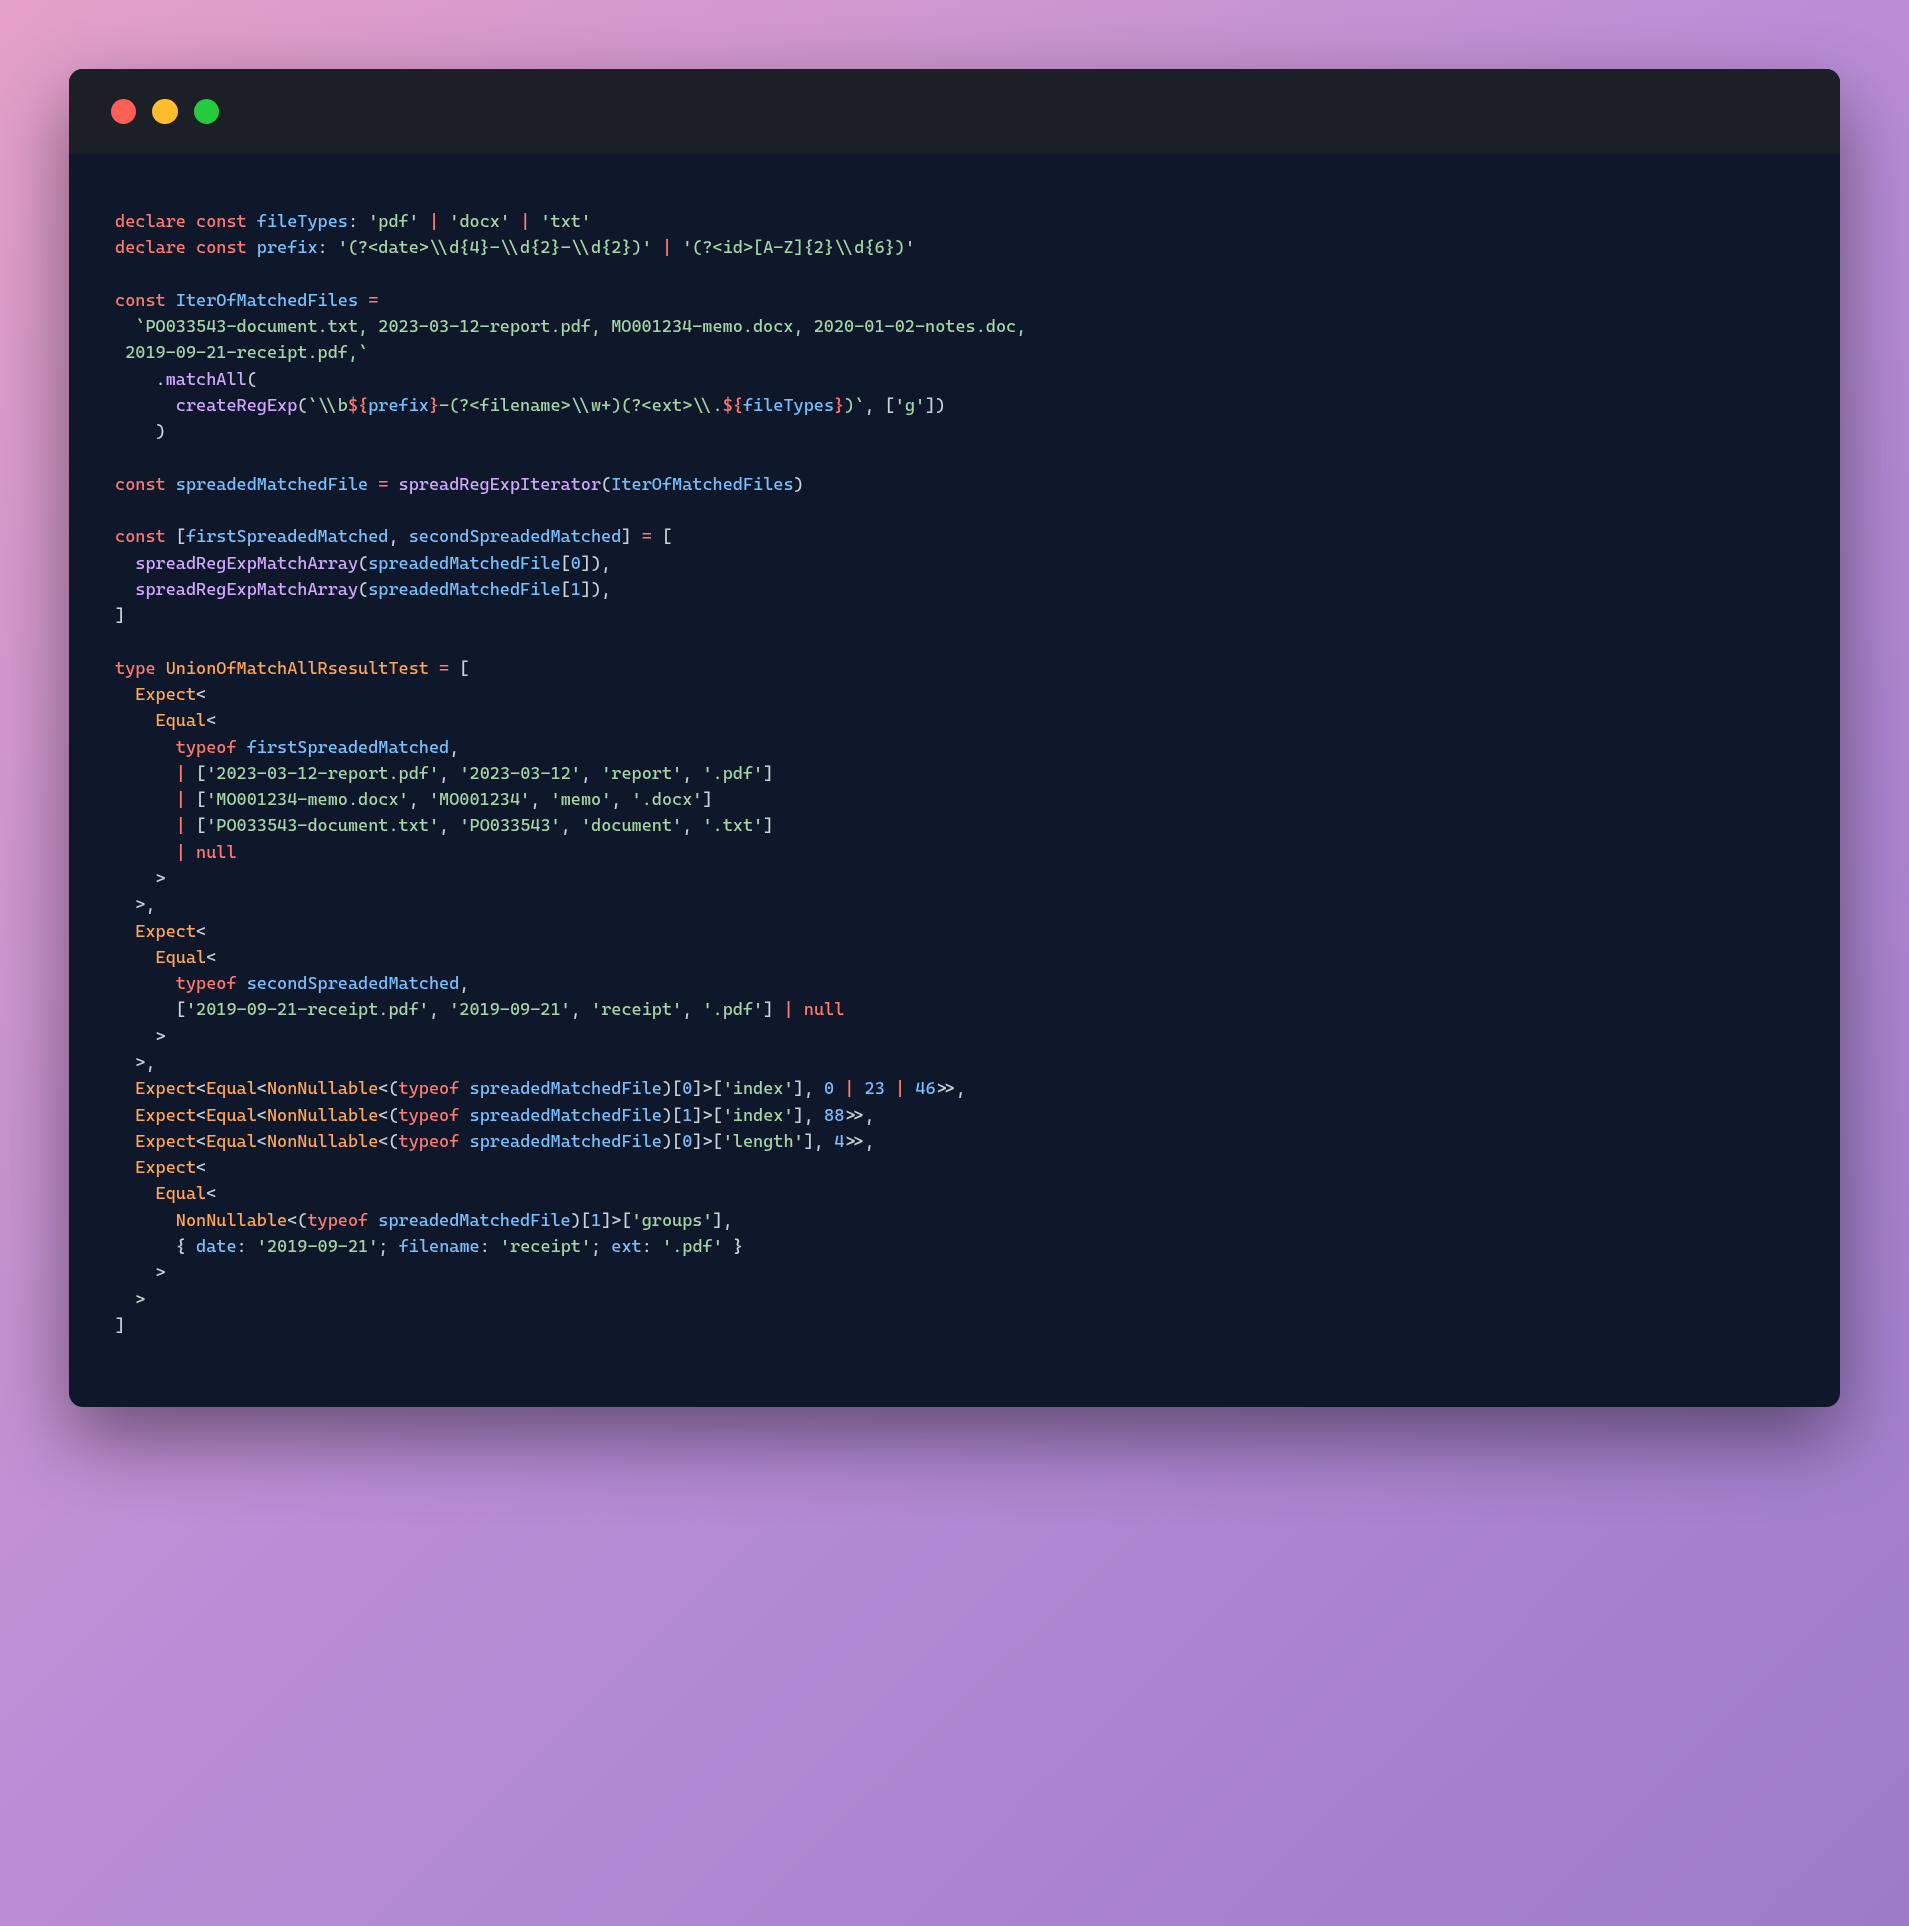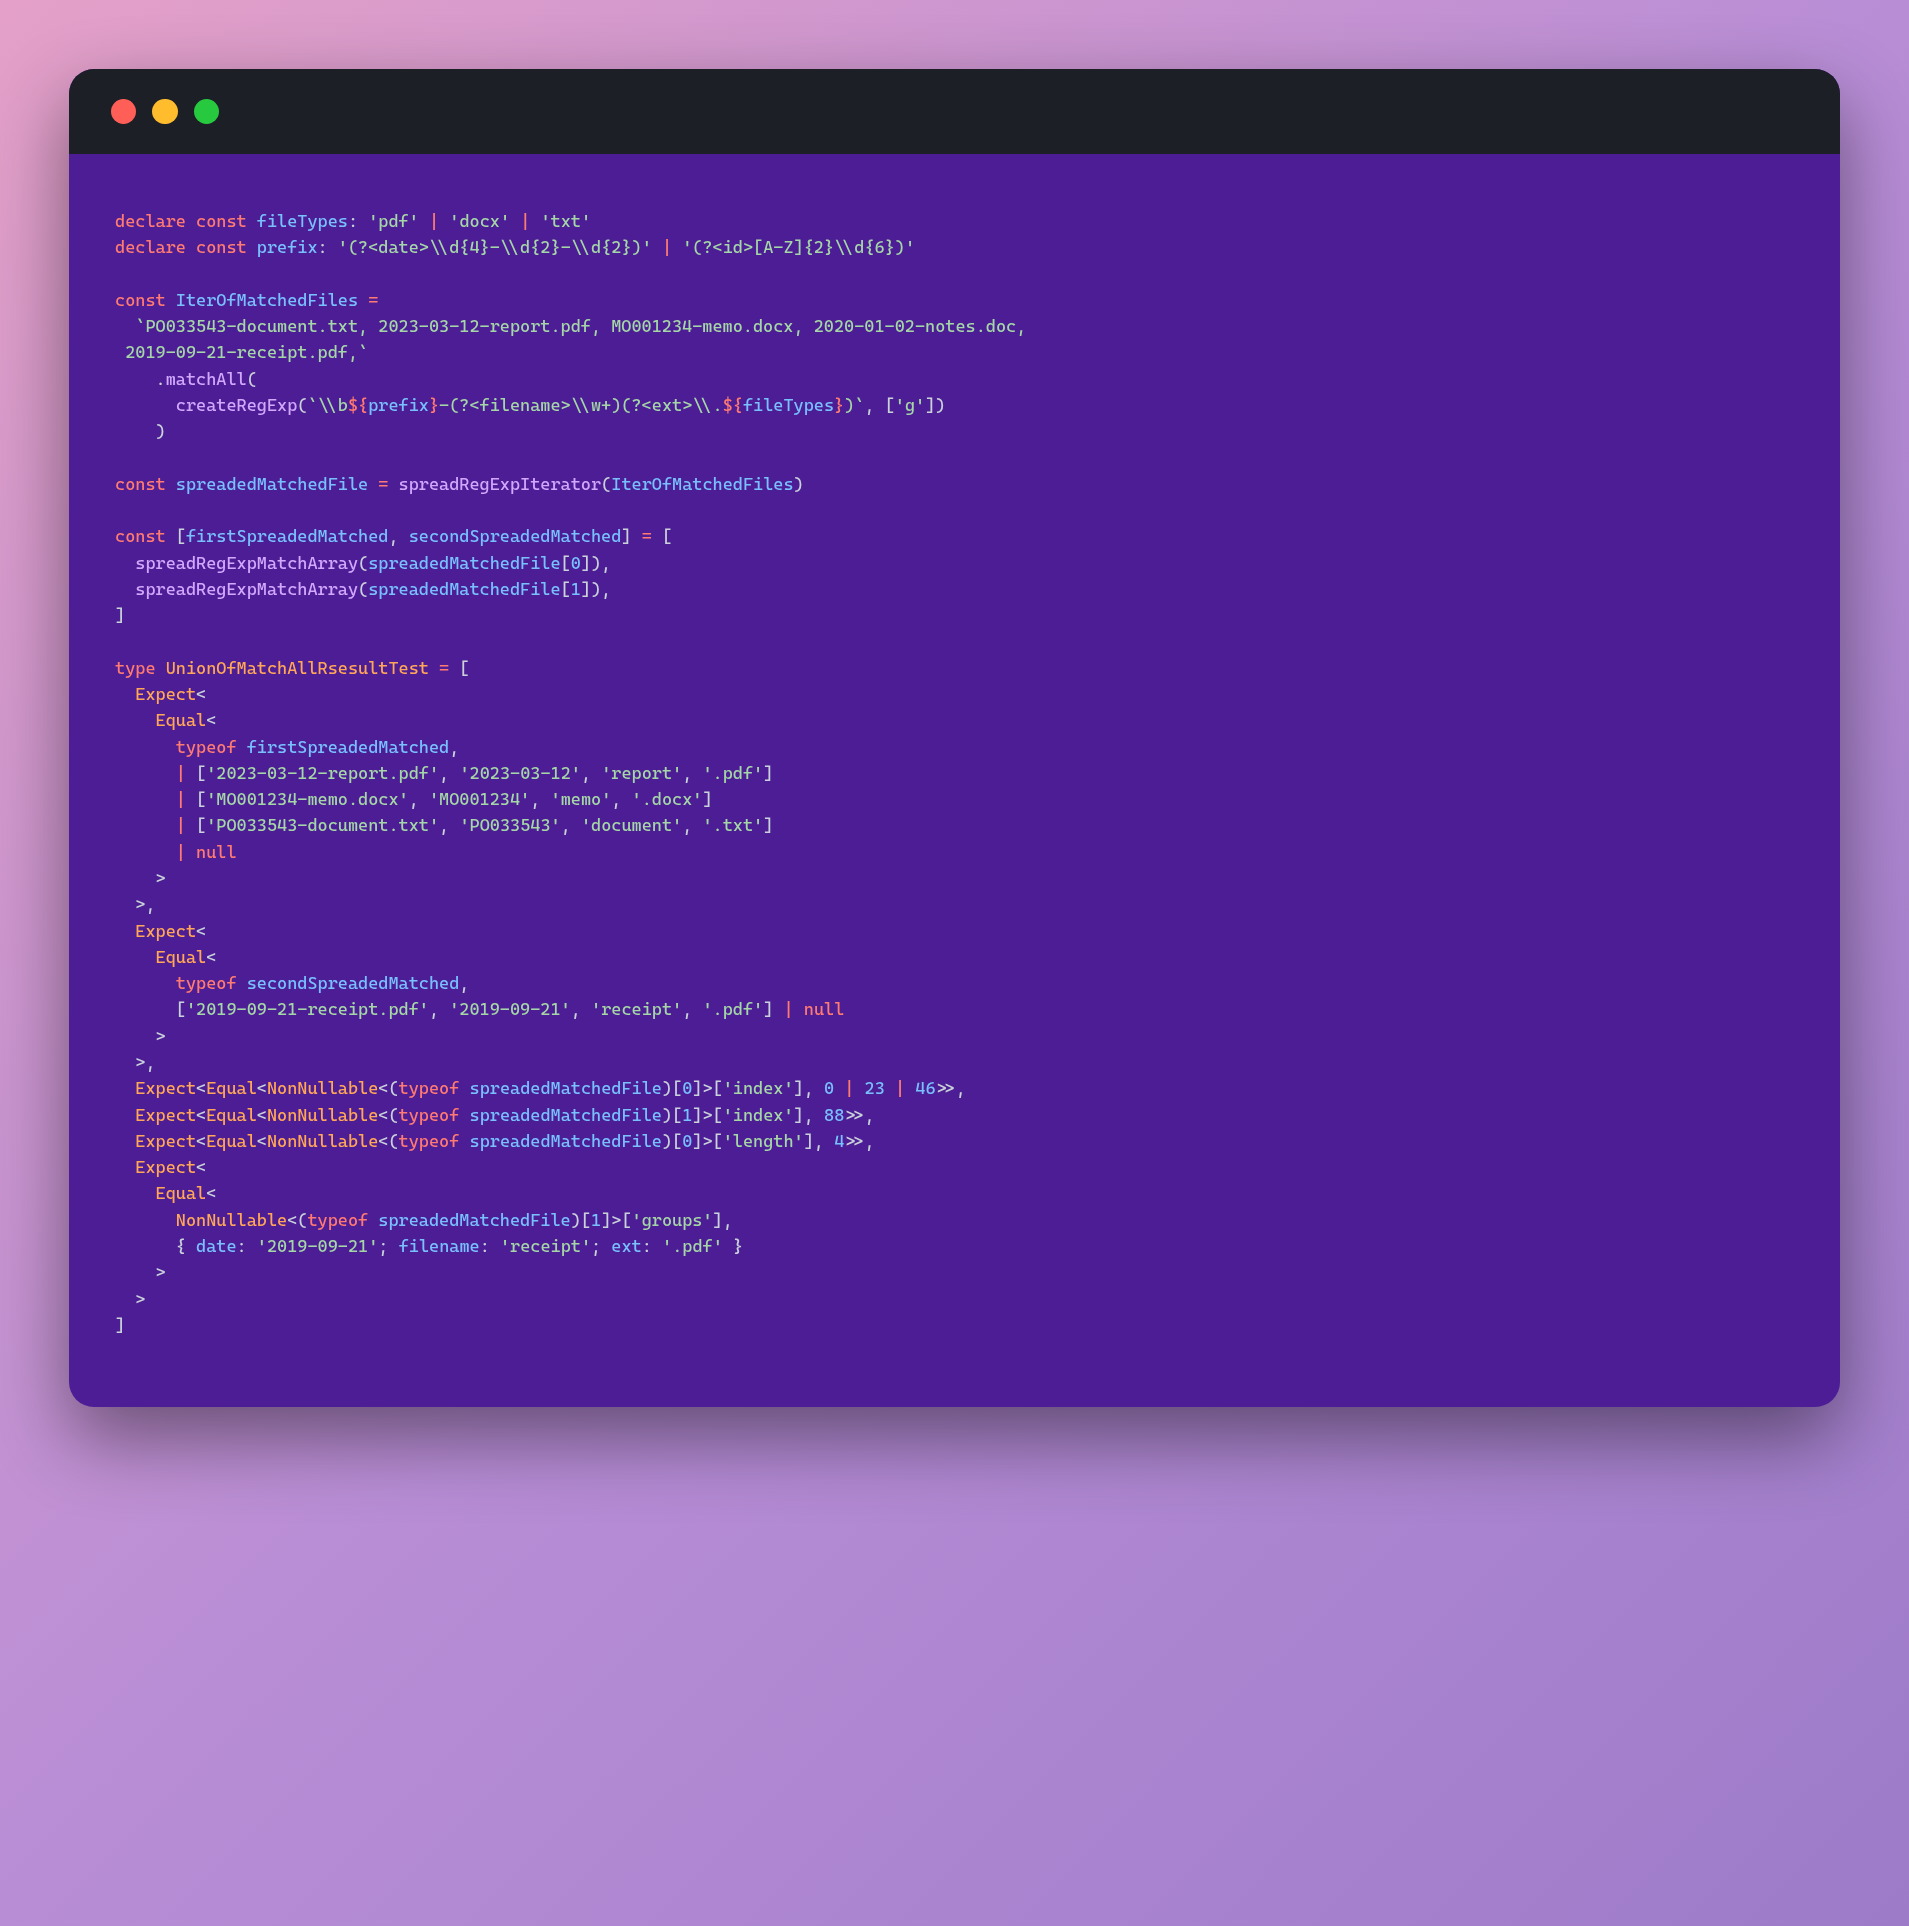--- a/index.html
+++ b/index.html
@@ -3,22 +3,22 @@
 <meta charset="utf-8">
 <style>
   * { margin: 0; padding: 0; box-sizing: border-box; }
   html, body { width: 100%; height: 100%; }
   body {
     background: linear-gradient(135deg, #e4a0c8 0%, #b88dd6 50%, #9d7bc9 100%);
     padding: 69px;
     font-family: ui-monospace, 'SF Mono', 'Cascadia Code', 'Menlo', 'Consolas', monospace;
   }
   .window {
-    background: #4c1d95;
-    border-radius: 25px;
+    background: #0f172a;
+    border-radius: 14px;
     box-shadow: 0 31px 77px rgba(0,0,0,0.45);
     overflow: hidden;
     width: 100%;
   }
   .titlebar {
     background: #1c1f26;
     height: 85px;
     display: flex;
     align-items: center;
     padding-left: 42px;

